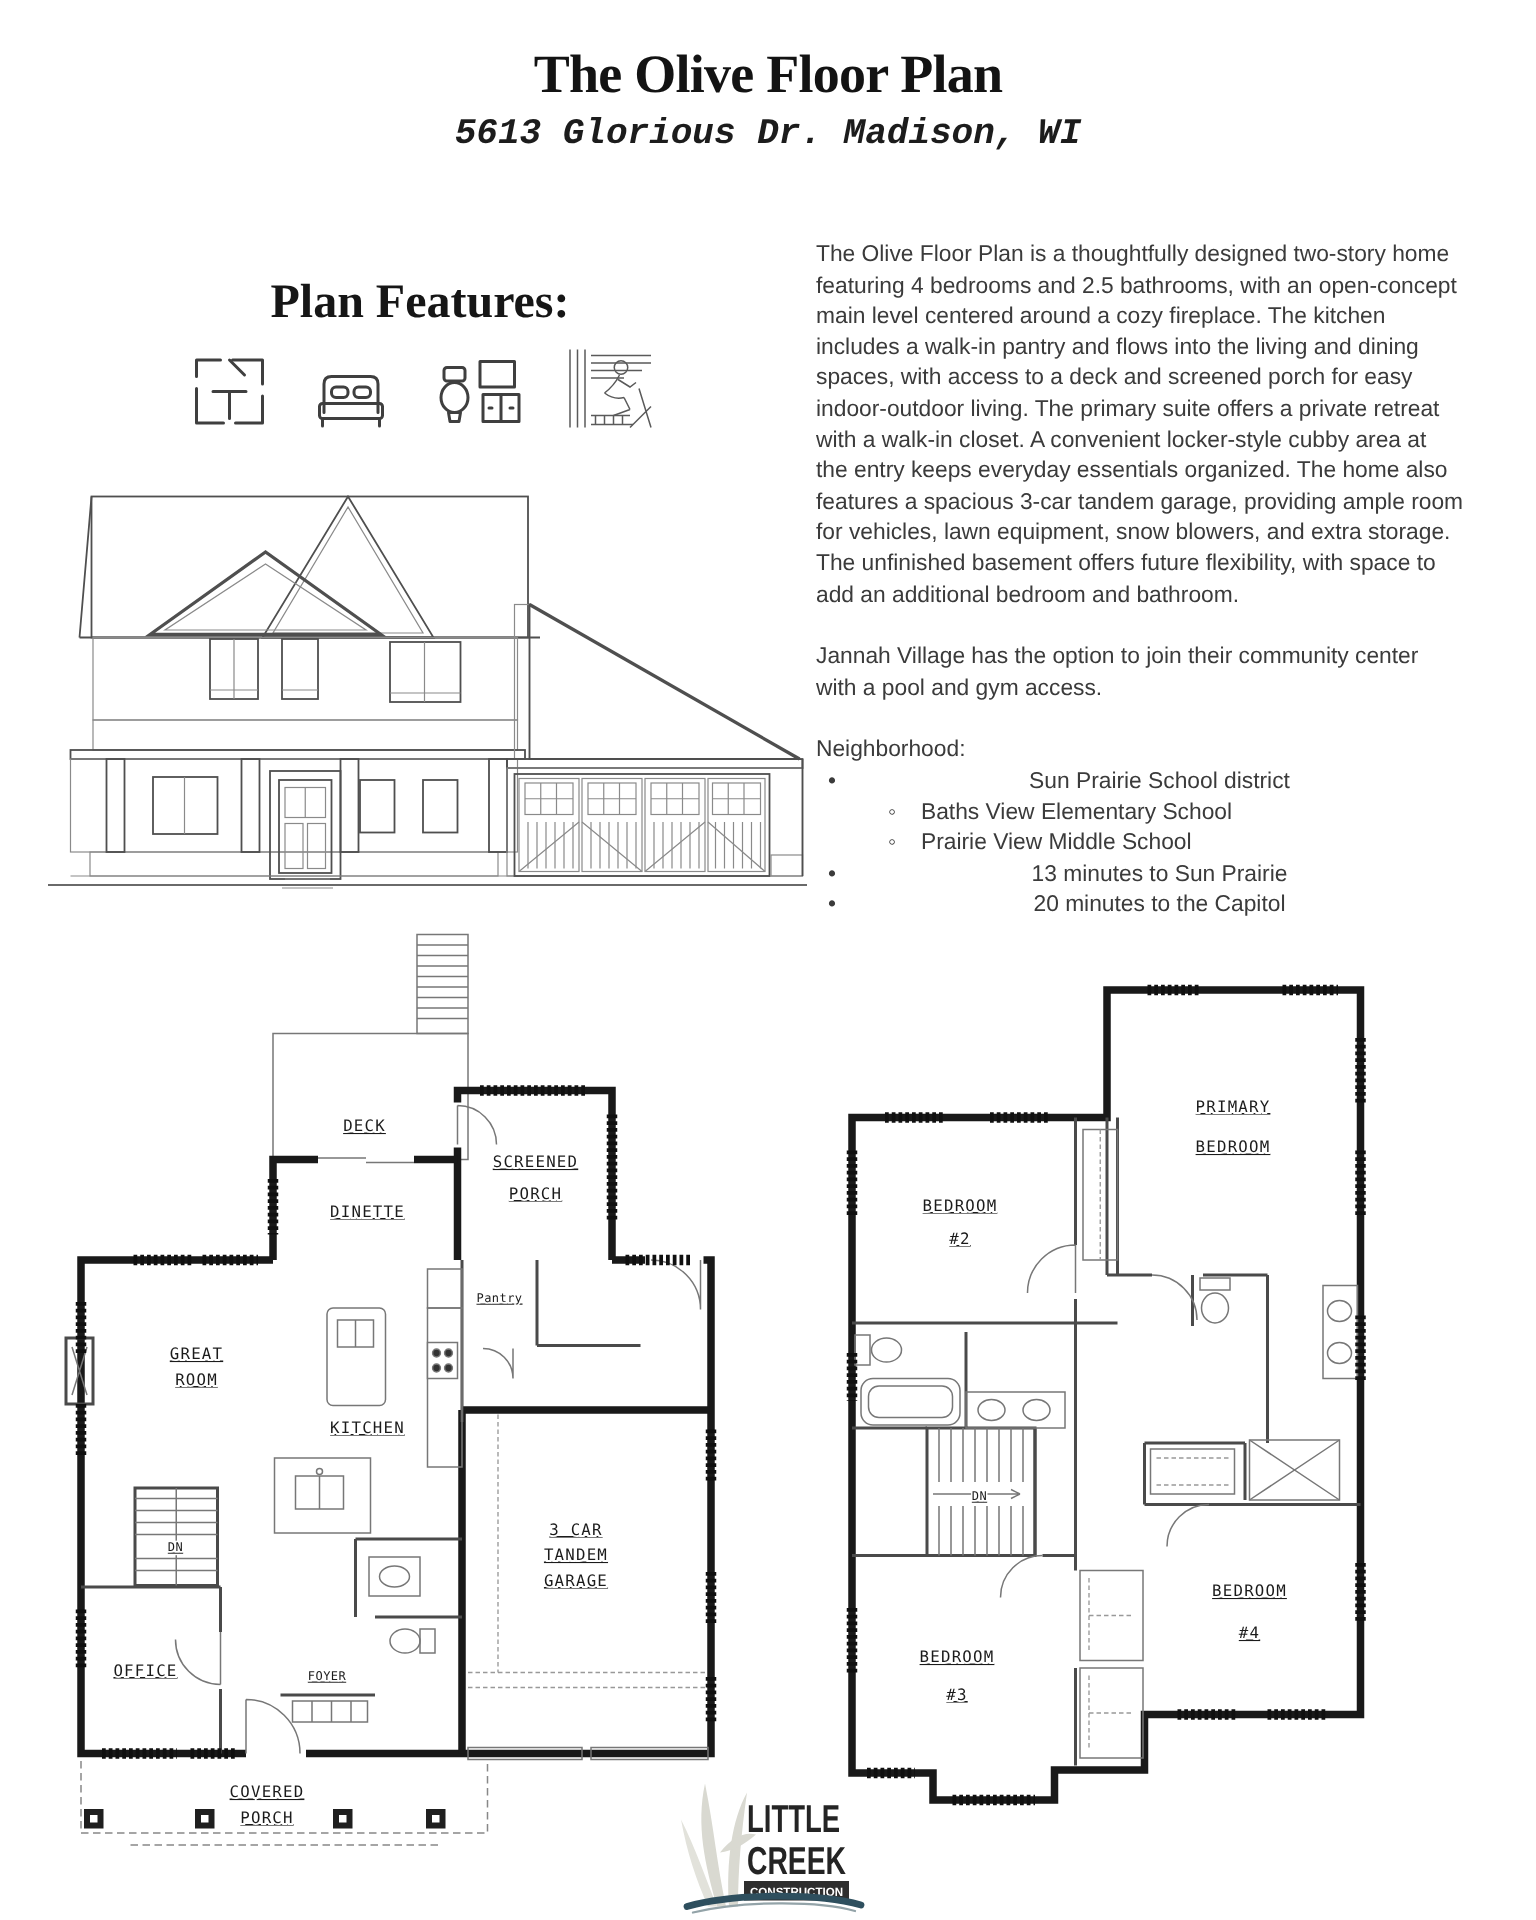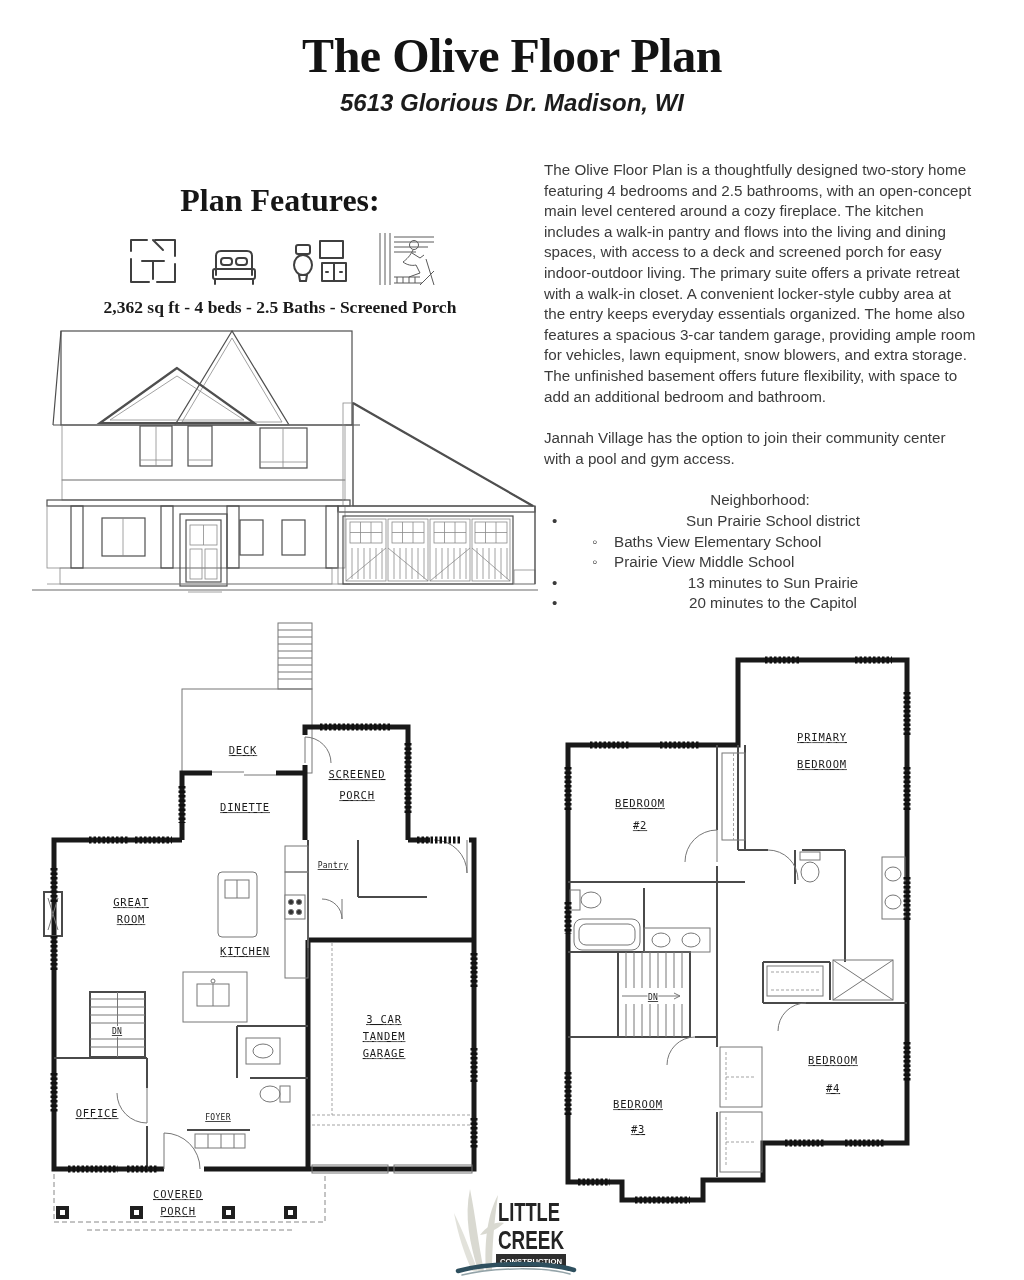--- a/index.html
+++ b/index.html
@@ -1,34 +1,34 @@
 <!DOCTYPE html>
 <html><head>
 <meta charset="utf-8">
 <style>
   html,body{margin:0;padding:0;background:#e8e8e8;}
   .page{position:relative;width:1024px;height:1280px;background:#ffffff;margin:0 auto;overflow:hidden;
         font-family:"Liberation Sans","DejaVu Sans",sans-serif;color:#3b3b3b;}
   
   .hdr{position:absolute;top:30px;left:0;width:1024px;text-align:center;}
-  .title{font-family:"Liberation Serif","DejaVu Serif",serif;font-weight:bold;font-size:48px;
+  .title{font-family:"Liberation Serif","DejaVu Serif",serif;font-weight:bold;font-size:36px;
          color:#131313;letter-spacing:-0.5px;line-height:1.1;}
-  .subtitle{font-family:Liberation Sans, sans-serif;font-style:italic;font-weight:bold;
+  .subtitle{font-family:Liberation Mono, monospace;font-style:italic;font-weight:bold;
             font-size:24px;color:#1c1c1c;margin-top:6px;}
   
   .features{position:absolute;left:78px;top:182px;width:404px;text-align:center;}
   .features h2{font-family:"Liberation Serif","DejaVu Serif",serif;font-weight:bold;font-size:32px;
                color:#161616;margin:0 0 10px 0;}
   .icon-row{display:flex;justify-content:center;align-items:flex-end;gap:26px;height:58px;}
   .feat-summary{font-family:"Liberation Serif","DejaVu Serif",serif;font-weight:bold;font-size:17.5px;
                 color:#1a1a1a;margin-top:10px;white-space:nowrap;}
   
   .rightcol{position:absolute;left:544px;top:160px;width:432px;font-size:15.2px;line-height:20.6px;color:#3b3b3b;}
   .rightcol p{margin:0 0 21px 0;}
-  .nb-head{margin:0;text-align:center;}
+  .nb-head{margin:0;}
   ul.nb{list-style:none;margin:0;padding:0;}
   ul.nb li{position:relative;}
   ul.nb li.l1{padding-left:26px;text-align:center;}
   ul.nb li.l1::before{content:"•";position:absolute;left:8px;}
   ul.nb li.l2{padding-left:70px;}
   ul.nb li.l2::before{content:"◦";position:absolute;left:48px;}
   
   .elev{position:absolute;left:30px;top:320px;}
   .fp1{position:absolute;left:32px;top:618px;}
   .fp2{position:absolute;left:540px;top:652px;}
@@ -103,21 +103,20 @@
           <path d="M18,6 H58 M18,11 H58 M18,16 H52 M18,21 H40"></path>
           <path d="M18,46 H44 M18,52 H46 M21,46 V52 M27,46 V52 M33,46 V52 M39,46 V52"></path>
           <path d="M50,28 L58,54 M44,54 L58,40"></path>
         </g>
         <g class="icon-sk" stroke-width="1.6">
           <circle cx="38" cy="14" r="4.5"></circle>
           <path d="M37,19 C34,25 31,28 27,31 M27,31 C31,34 36,35 40,34 M40,34 L44,42 M44,42 L33,46 M36,22 L44,27 L48,24"></path>
         </g>
       </svg>
     </div>
-    <div class="feat-summary">2,362 sq ft - 4 beds - 2.5 Baths - Screened Porch</div>
   </div>
 
   <svg class="elev" width="510" height="292" viewBox="0 0 510 292">
     <defs>
       <pattern id="patShingle" width="16" height="10" patternUnits="userSpaceOnUse">
         <path d="M0,5 H16 M0,10 H16 M4,0 V5 M12,5 V10" stroke="#9a9a9a" stroke-width="0.7" fill="none"></path>
       </pattern>
       <pattern id="patBrick" width="20" height="12" patternUnits="userSpaceOnUse">
         <path d="M0,6 H20 M0,12 H20 M6,0 V6 M14,6 V12" stroke="#969696" stroke-width="0.8" fill="none"></path>
       </pattern>

